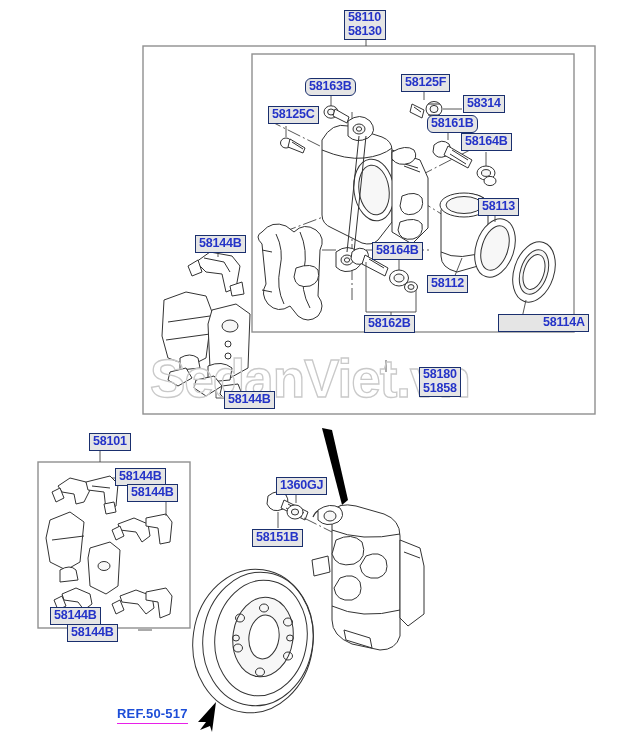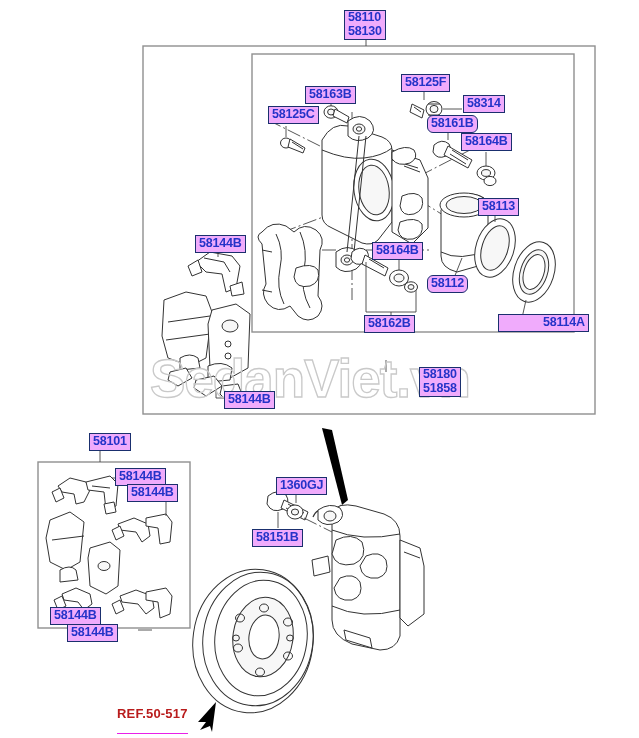--- a/index.html
+++ b/index.html
@@ -1,27 +1,27 @@
 <!DOCTYPE html>
 <html><head>
 <meta charset="utf-8">
 <style>
   html,body{margin:0;padding:0;background:#fff;}
   body{width:639px;height:738px;position:relative;overflow:hidden;
        font-family:"Liberation Sans",sans-serif;}
   #stage{position:absolute;left:0;top:0;width:639px;height:738px;}
   svg.art{position:absolute;left:0;top:0;width:639px;height:738px;overflow:visible;}
-  .lbl{position:absolute;background:#f0abfc;border:1.5px solid #1a2f6e;
+  .lbl{position:absolute;background:#e5e5e5;border:1.5px solid #1a2f6e;
        color:#2433c8;font-size:12.5px;font-weight:bold;line-height:13px;
        padding:1px 3px 2px 3px;white-space:nowrap;letter-spacing:-0.2px;
        font-family:"Liberation Sans",sans-serif;}
   .lbl.stack{padding:0 3px 1px 3px;}
   .lbl.stack span{display:block;line-height:13.5px;}
-  .ref{position:absolute;color:#b91c1c;font-size:13px;font-weight:bold;
-       letter-spacing:0.2px;border-bottom:1.6px solid #e820e8;padding-bottom:12px;
+  .ref{position:absolute;color:#1d4ed8;font-size:13px;font-weight:bold;
+       letter-spacing:0.2px;border-bottom:1.6px solid #e820e8;padding-bottom:2px;
        font-family:"Liberation Sans",sans-serif;}
   .wm{position:absolute;left:150px;top:348px;width:330px;height:62px;
       font-size:53px;font-weight:bold;color:transparent;
       -webkit-text-stroke:1.3px #c9c9c9;letter-spacing:-1px;
       font-family:"Liberation Sans",sans-serif;white-space:nowrap;}
 </style>
 </head>
 <body>
 
 <div id="stage">
@@ -271,30 +271,30 @@
     <path fill="#000" stroke="none" d="M216 702 L198 722 L206 722 L200 730 L210 726 L212 732 Z"></path>
   </svg>
 
   <div class="wm">SedanViet.vn</div>
 
   <div class="lbl stack" style="left:344px;top:10px;">
     <span>58110</span>
     <span>58130</span>
   </div>
 
-  <div class="lbl" style="left:305px;top:86px;">58163B</div>
+  <div class="lbl" style="left:305px;top:78px;border-radius:6px;">58163B</div>
   <div class="lbl" style="left:401px;top:74px;">58125F</div>
   <div class="lbl" style="left:268px;top:106px;">58125C</div>
   <div class="lbl" style="left:463px;top:95px;">58314</div>
   <div class="lbl" style="left:427px;top:115px;border-radius:6px;">58161B</div>
   <div class="lbl" style="left:461px;top:133px;">58164B</div>
   <div class="lbl" style="left:478px;top:198px;">58113</div>
   <div class="lbl" style="left:195px;top:235px;">58144B</div>
   <div class="lbl" style="left:372px;top:242px;">58164B</div>
-  <div class="lbl" style="left:427px;top:275px;border-radius:6px;">58112</div>
+  <div class="lbl" style="left:427px;top:275px;">58112</div>
   <div class="lbl" style="left:498px;top:314px;padding-left:44px;">58114A</div>
   <div class="lbl" style="left:364px;top:315px;">58162B</div>
 
   <div class="lbl stack" style="left:383px;top:367px;margin-left:36px;">
     <span>58180</span>
     <span>51858</span>
   </div>
 
   <div class="lbl" style="left:224px;top:391px;">58144B</div>
 

